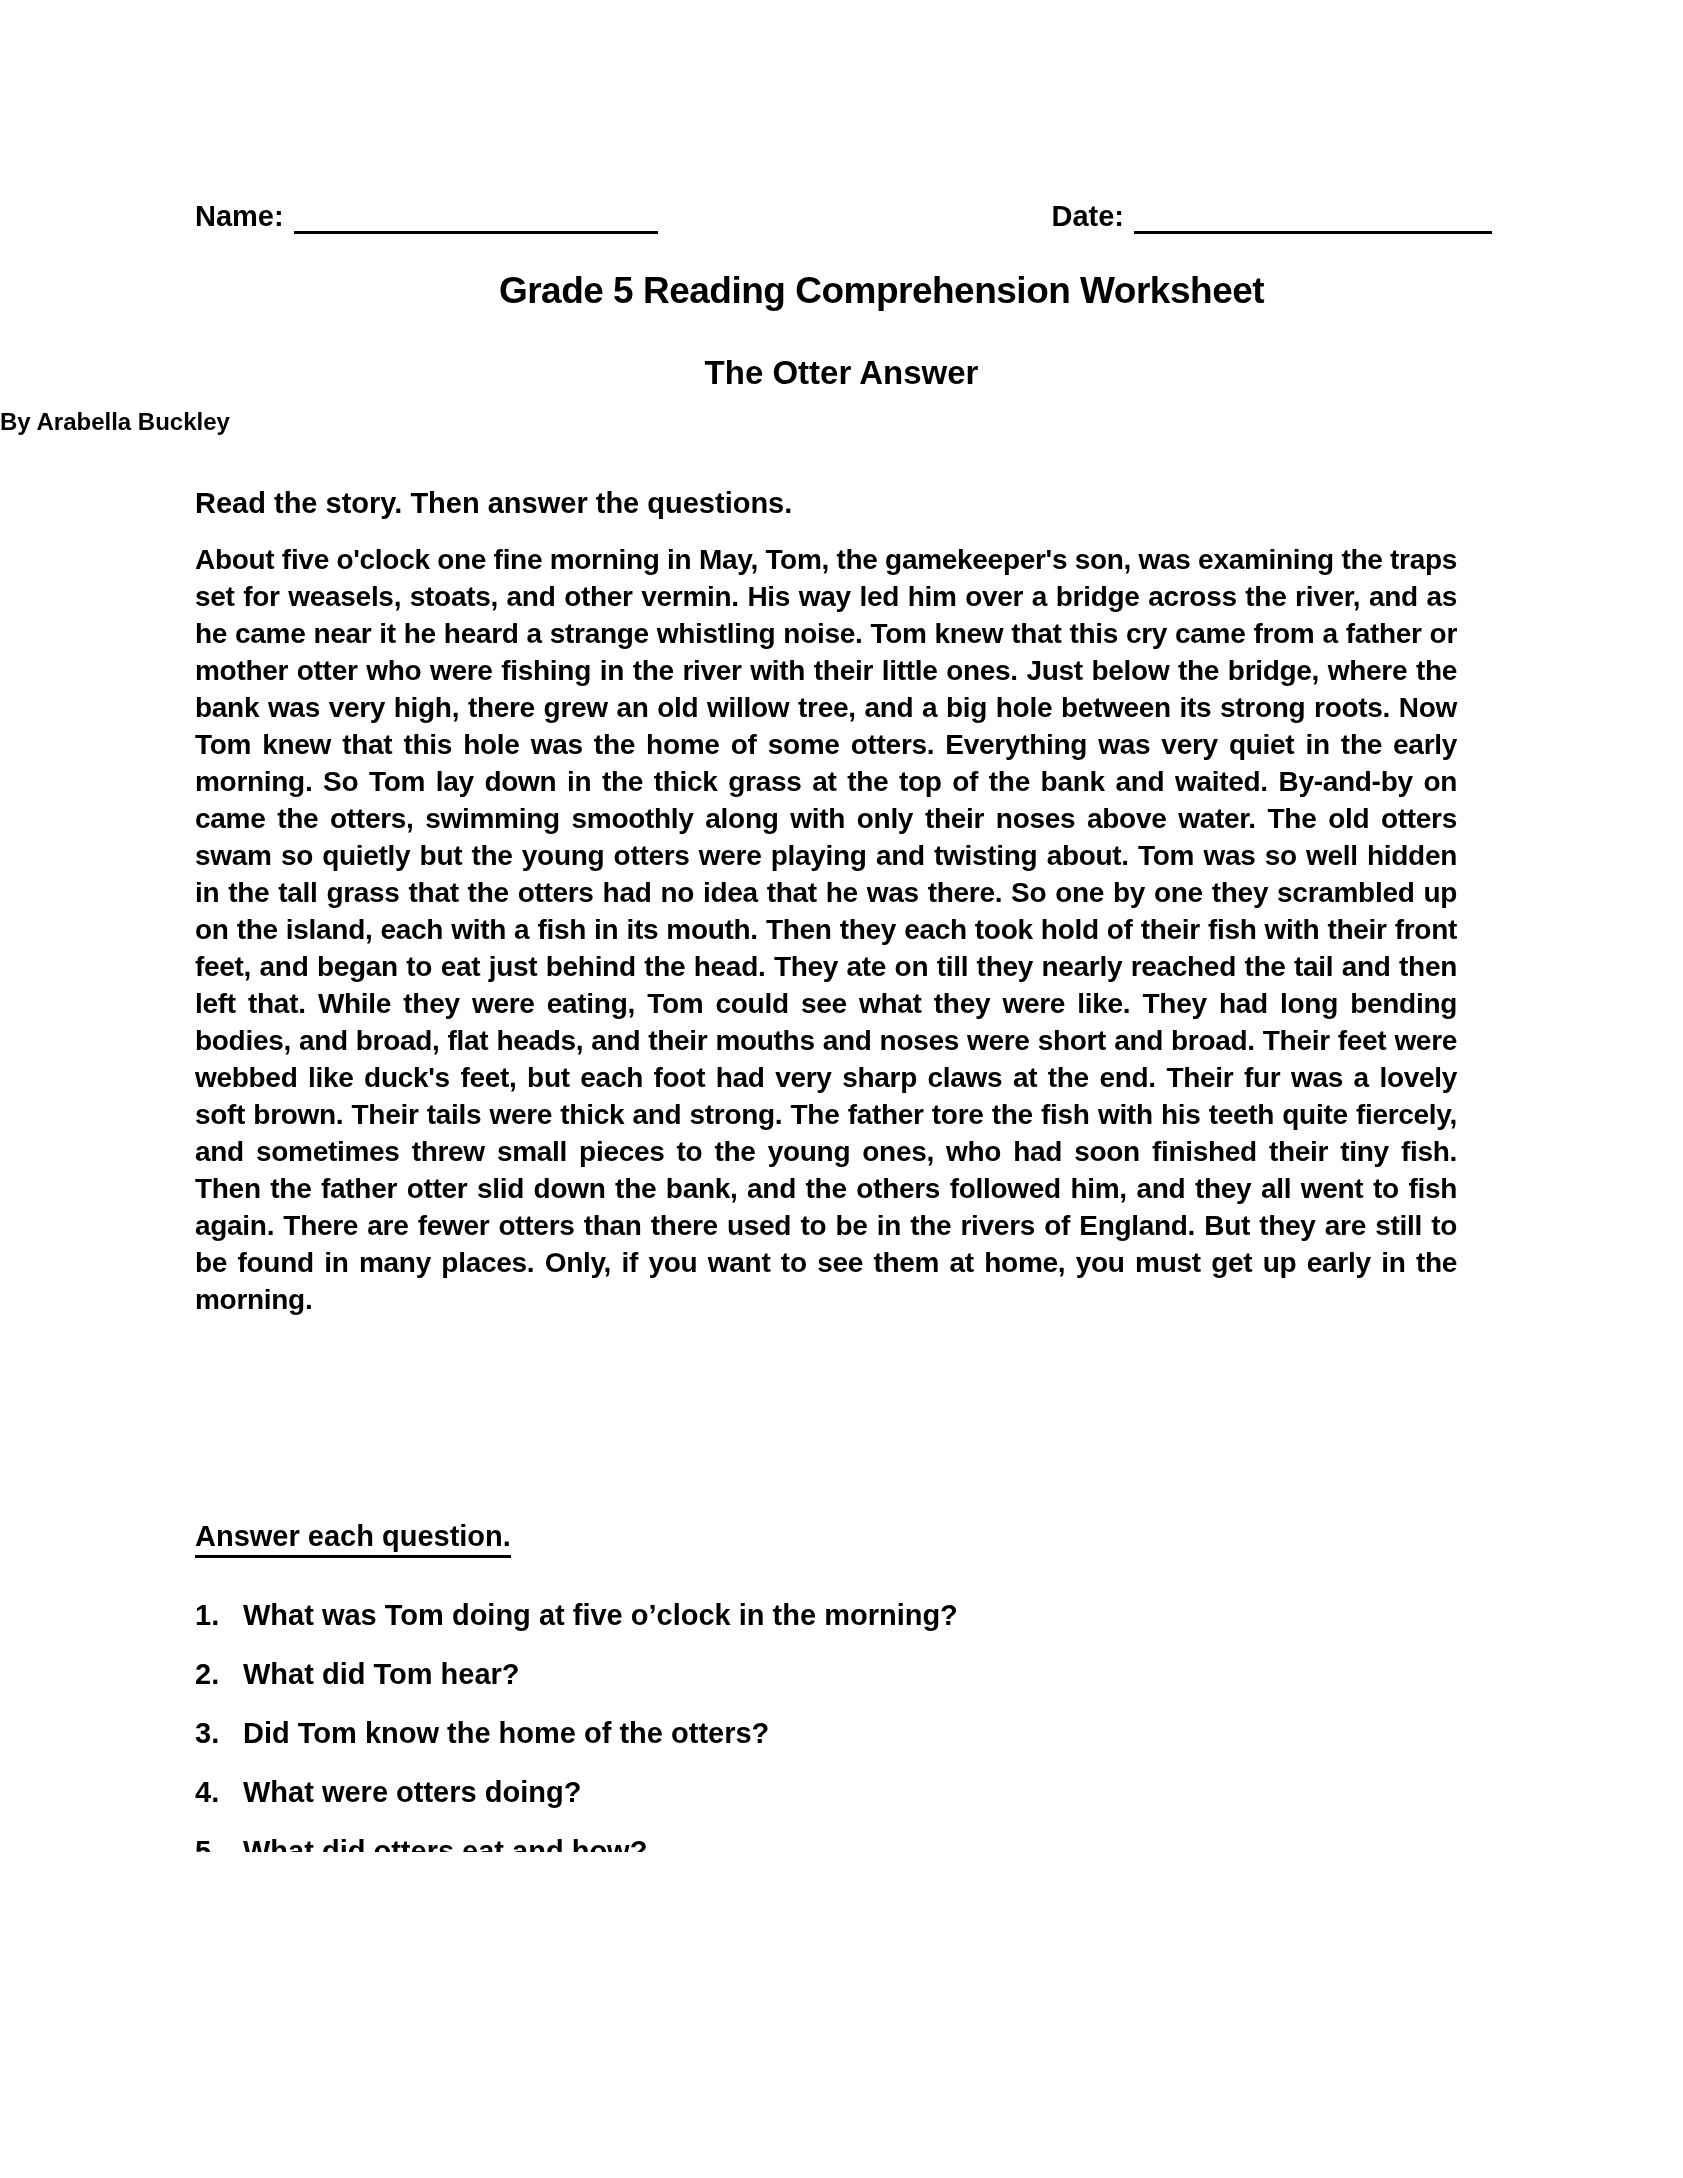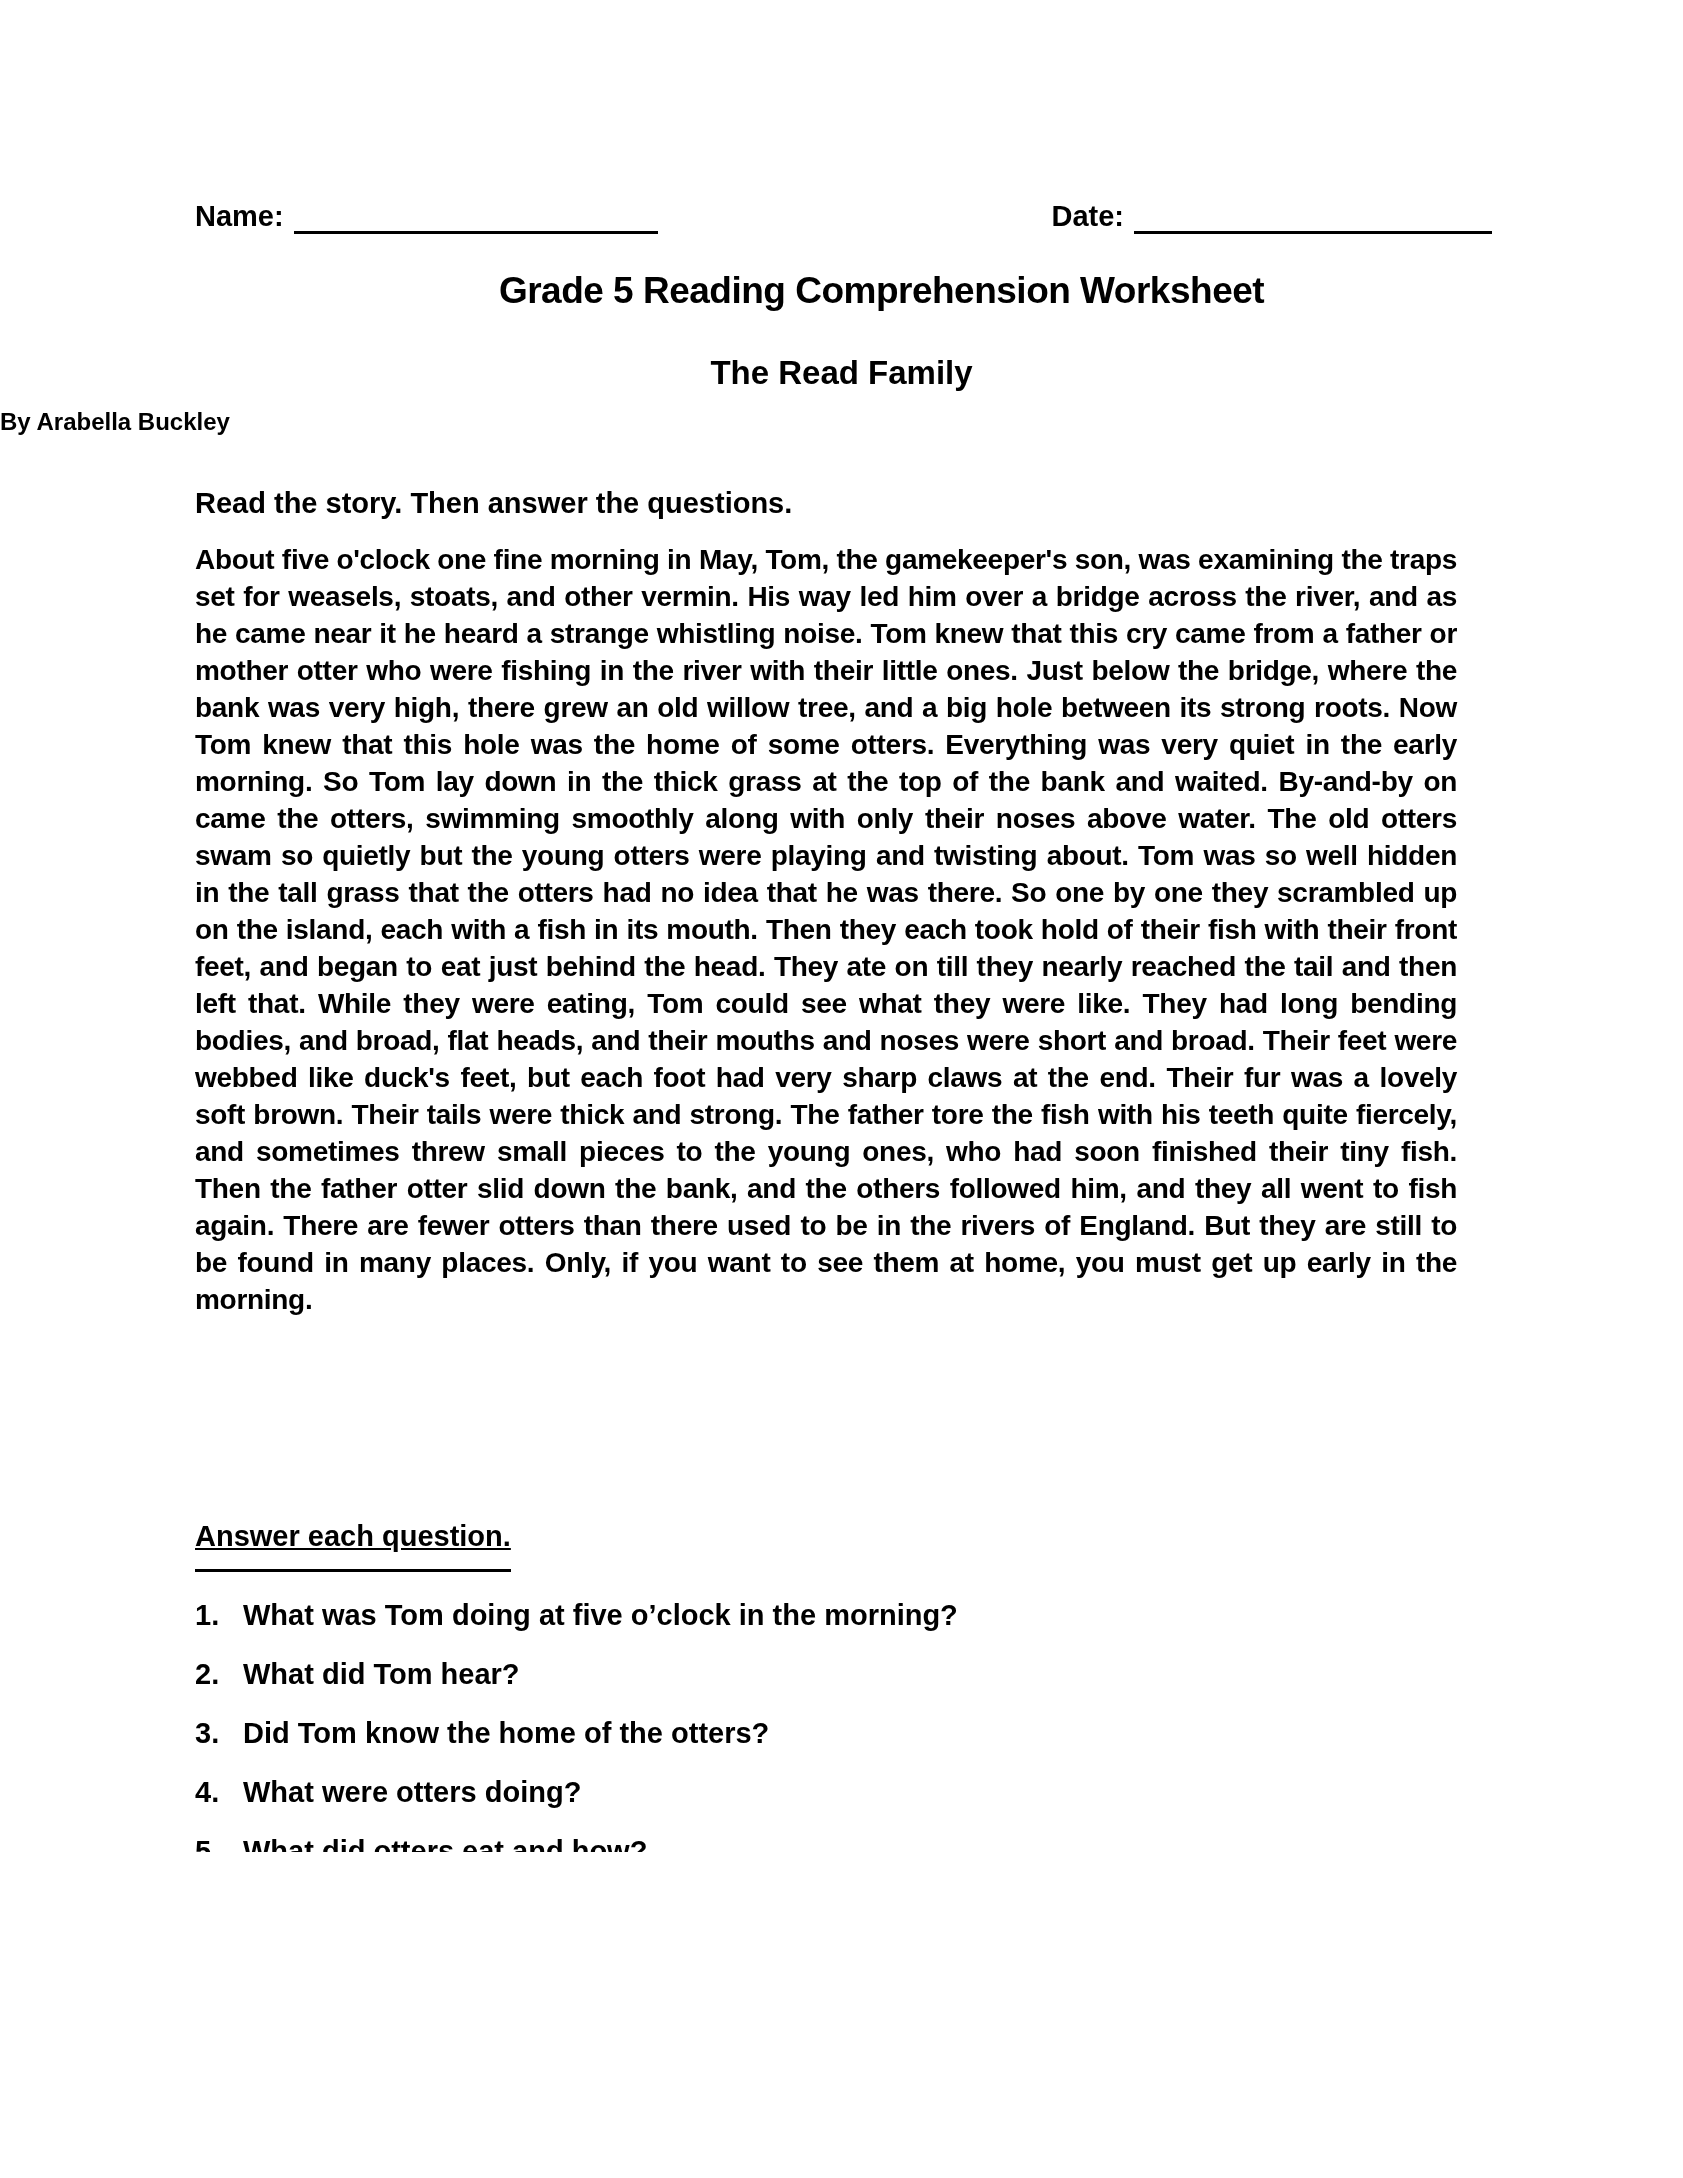--- a/index.html
+++ b/index.html
@@ -87,22 +87,21 @@
   }
   .answer-heading {
     position: absolute;
     top: 1520px;
     left: 195px;
     font-size: 29px;
   }
   .answer-heading span {
     display: inline-block;
     border-bottom: 3px solid #000000;
-    padding-bottom: 16px;
-    text-decoration: underline;
+    padding-bottom: 2px;
   }
   .questions {
     position: absolute;
     top: 1596px;
     left: 195px;
     width: 1262px;
     font-size: 29px;
   }
   .question-row {
     display: flex;
@@ -138,21 +137,21 @@
       <span class="fill-line name-line"></span>
     </div>
     <div class="field">
       <span class="field-label">Date:</span>
       <span class="fill-line date-line"></span>
     </div>
   </div>
 
   <div class="main-title">Grade 5 Reading Comprehension Worksheet</div>
 
-  <div class="story-title">The Read Family</div>
+  <div class="story-title">The Otter Answer</div>
 
   <div class="byline">By Arabella Buckley</div>
 
   <div class="instructions">Read the story. Then answer the questions.</div>
 
   <div class="story-text">About five o'clock one fine morning in May, Tom, the gamekeeper's son, was examining the traps set for weasels, stoats, and other vermin. His way led him over a bridge across the river, and as he came near it he heard a strange whistling noise. Tom knew that this cry came from a father or mother otter who were fishing in the river with their little ones. Just below the bridge, where the bank was very high, there grew an old willow tree, and a big hole between its strong roots. Now Tom knew that this hole was the home of some otters. Everything was very quiet in the early morning. So Tom lay down in the thick grass at the top of the bank and waited. By-and-by on came the otters, swimming smoothly along with only their noses above water. The old otters swam so quietly but the young otters were playing and twisting about. Tom was so well hidden in the tall grass that the otters had no idea that he was there. So one by one they scrambled up on the island, each with a fish in its mouth. Then they each took hold of their fish with their front feet, and began to eat just behind the head. They ate on till they nearly reached the tail and then left that. While they were eating, Tom could see what they were like. They had long bending bodies, and broad, flat heads, and their mouths and noses were short and broad. Their feet were webbed like duck's feet, but each foot had very sharp claws at the end. Their fur was a lovely soft brown. Their tails were thick and strong. The father tore the fish with his teeth quite fiercely, and sometimes threw small pieces to the young ones, who had soon finished their tiny fish. Then the father otter slid down the bank, and the others followed him, and they all went to fish again. There are fewer otters than there used to be in the rivers of England. But they are still to be found in many places. Only, if you want to see them at home, you must get up early in the morning.</div>
 
   <div class="answer-heading">
     <span>Answer each question.</span>
   </div>

